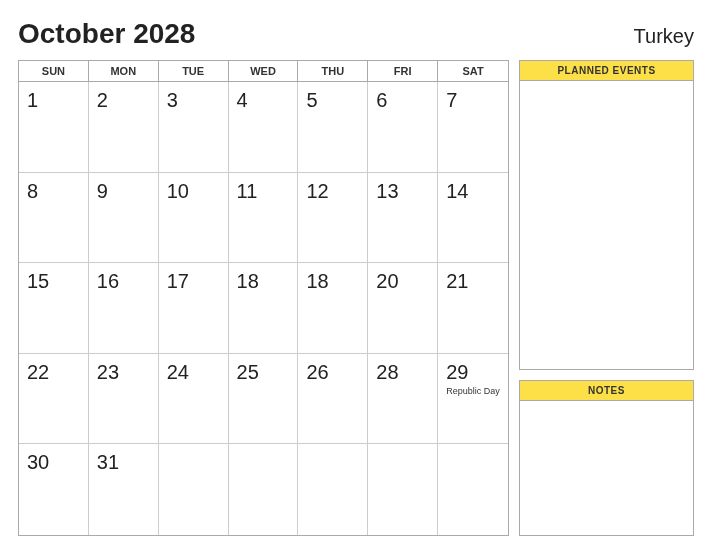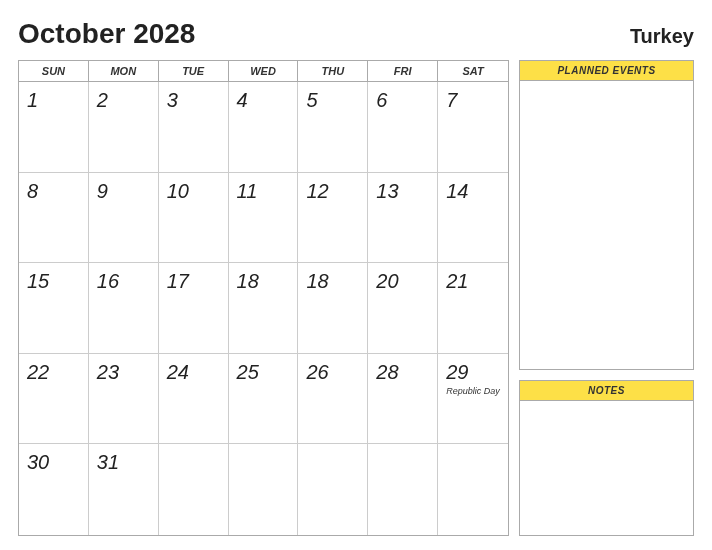--- a/index.html
+++ b/index.html
@@ -27,28 +27,27 @@
       align-items: baseline;
       margin-bottom: 10px;
     }
     .month-title {
       font-size: 28px;
       font-weight: bold;
       color: #222;
     }
     .country-title {
       font-size: 20px;
-      font-weight: bold;
+      font-weight: normal;
       color: #222;
     }
     .main-content {
       display: flex;
       flex: 1;
       gap: 10px;
-      font-style: italic;
     }
     .calendar-section {
       flex: 1;
       display: flex;
       flex-direction: column;
       border: 1px solid #aaa;
     }
     .day-headers {
       display: grid;
       grid-template-columns: repeat(7, 1fr);

